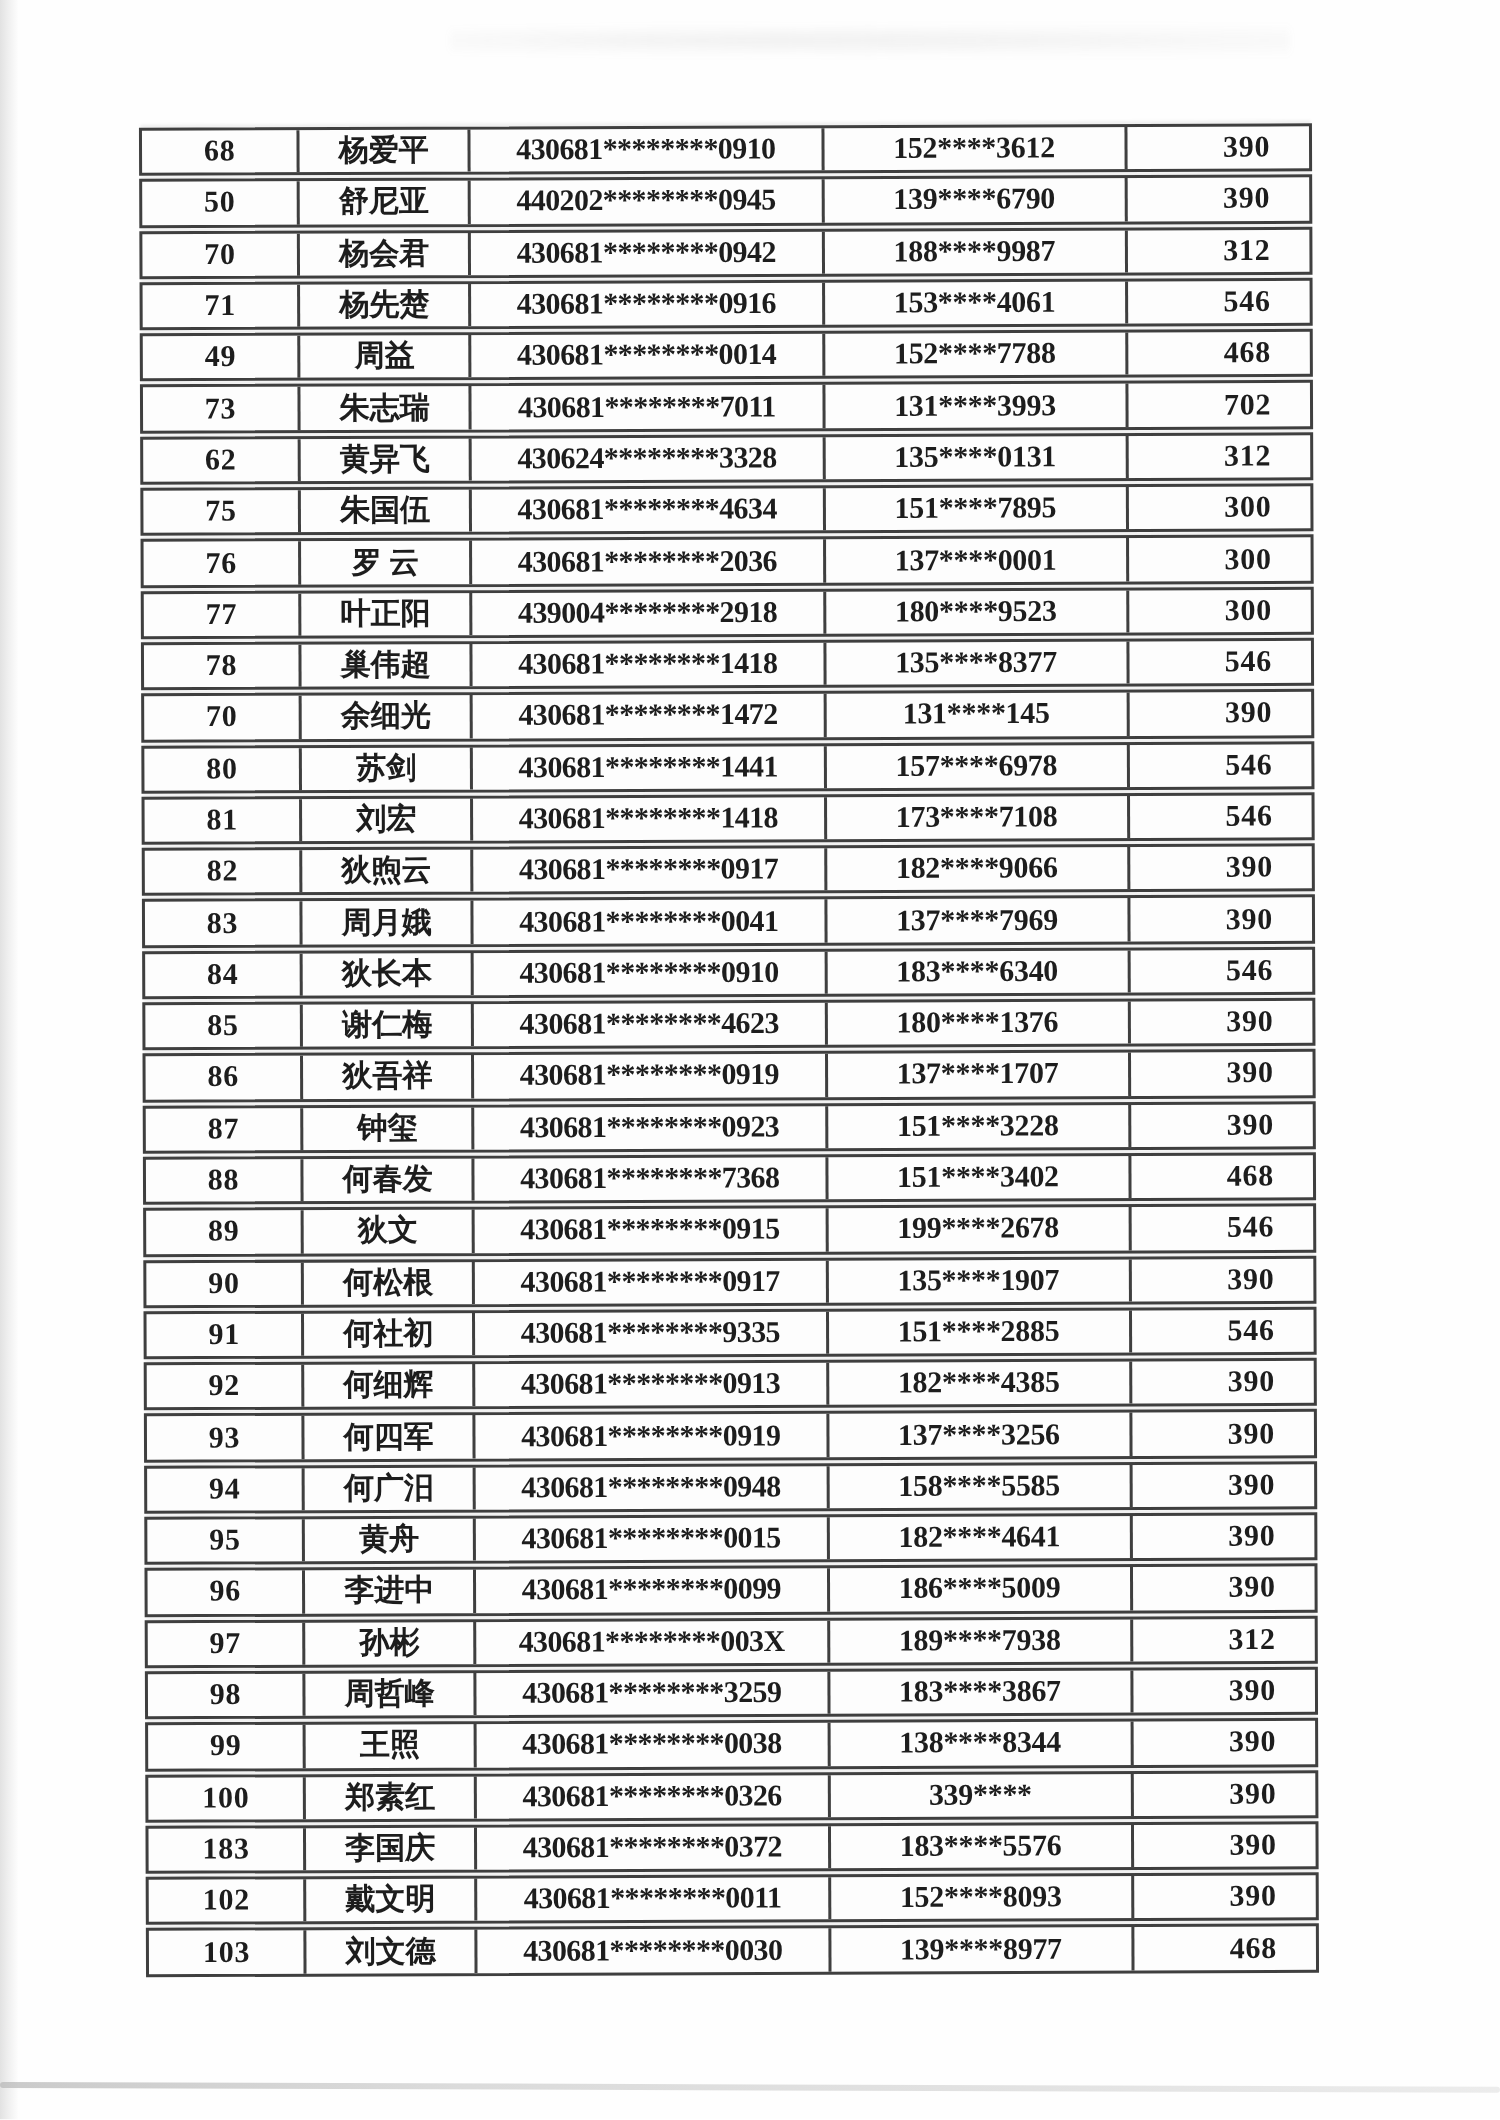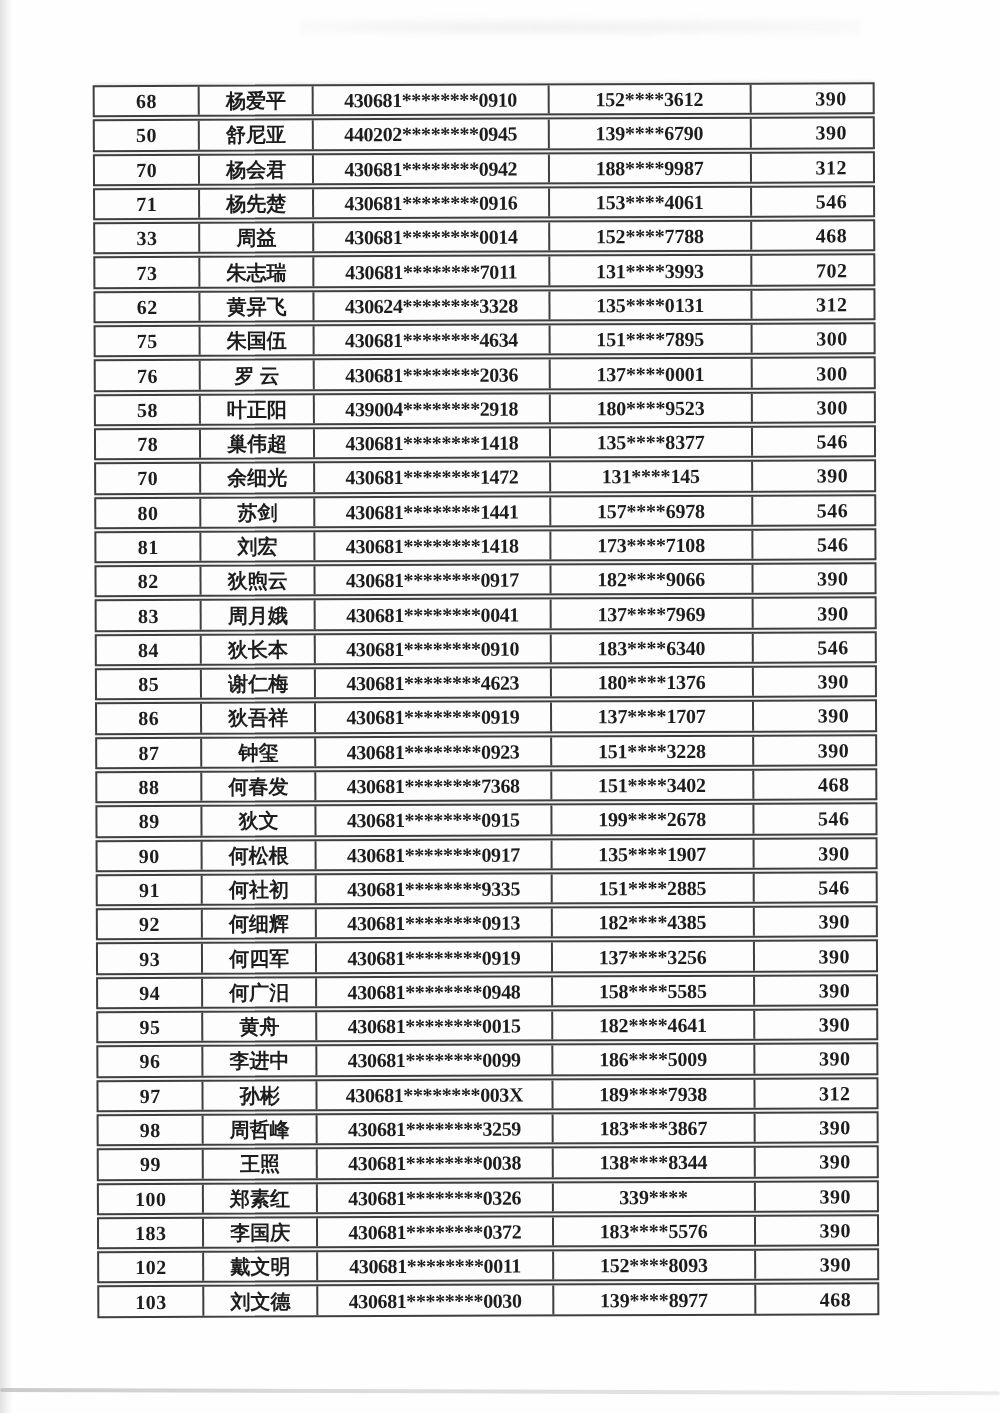--- a/index.html
+++ b/index.html
@@ -114,21 +114,21 @@
 
   <div class="row">
     <div class="cell c-num">71</div>
     <div class="cell c-name">杨先楚</div>
     <div class="cell c-id">430681********0916</div>
     <div class="cell c-phone">153****4061</div>
     <div class="cell c-amount">546</div>
   </div>
 
   <div class="row">
-    <div class="cell c-num">33</div>
+    <div class="cell c-num">49</div>
     <div class="cell c-name">周益</div>
     <div class="cell c-id">430681********0014</div>
     <div class="cell c-phone">152****7788</div>
     <div class="cell c-amount">468</div>
   </div>
 
   <div class="row">
     <div class="cell c-num">73</div>
     <div class="cell c-name">朱志瑞</div>
     <div class="cell c-id">430681********7011</div>
@@ -154,21 +154,21 @@
 
   <div class="row">
     <div class="cell c-num">76</div>
     <div class="cell c-name">罗 云</div>
     <div class="cell c-id">430681********2036</div>
     <div class="cell c-phone">137****0001</div>
     <div class="cell c-amount">300</div>
   </div>
 
   <div class="row">
-    <div class="cell c-num">58</div>
+    <div class="cell c-num">77</div>
     <div class="cell c-name">叶正阳</div>
     <div class="cell c-id">439004********2918</div>
     <div class="cell c-phone">180****9523</div>
     <div class="cell c-amount">300</div>
   </div>
 
   <div class="row">
     <div class="cell c-num">78</div>
     <div class="cell c-name">巢伟超</div>
     <div class="cell c-id">430681********1418</div>

